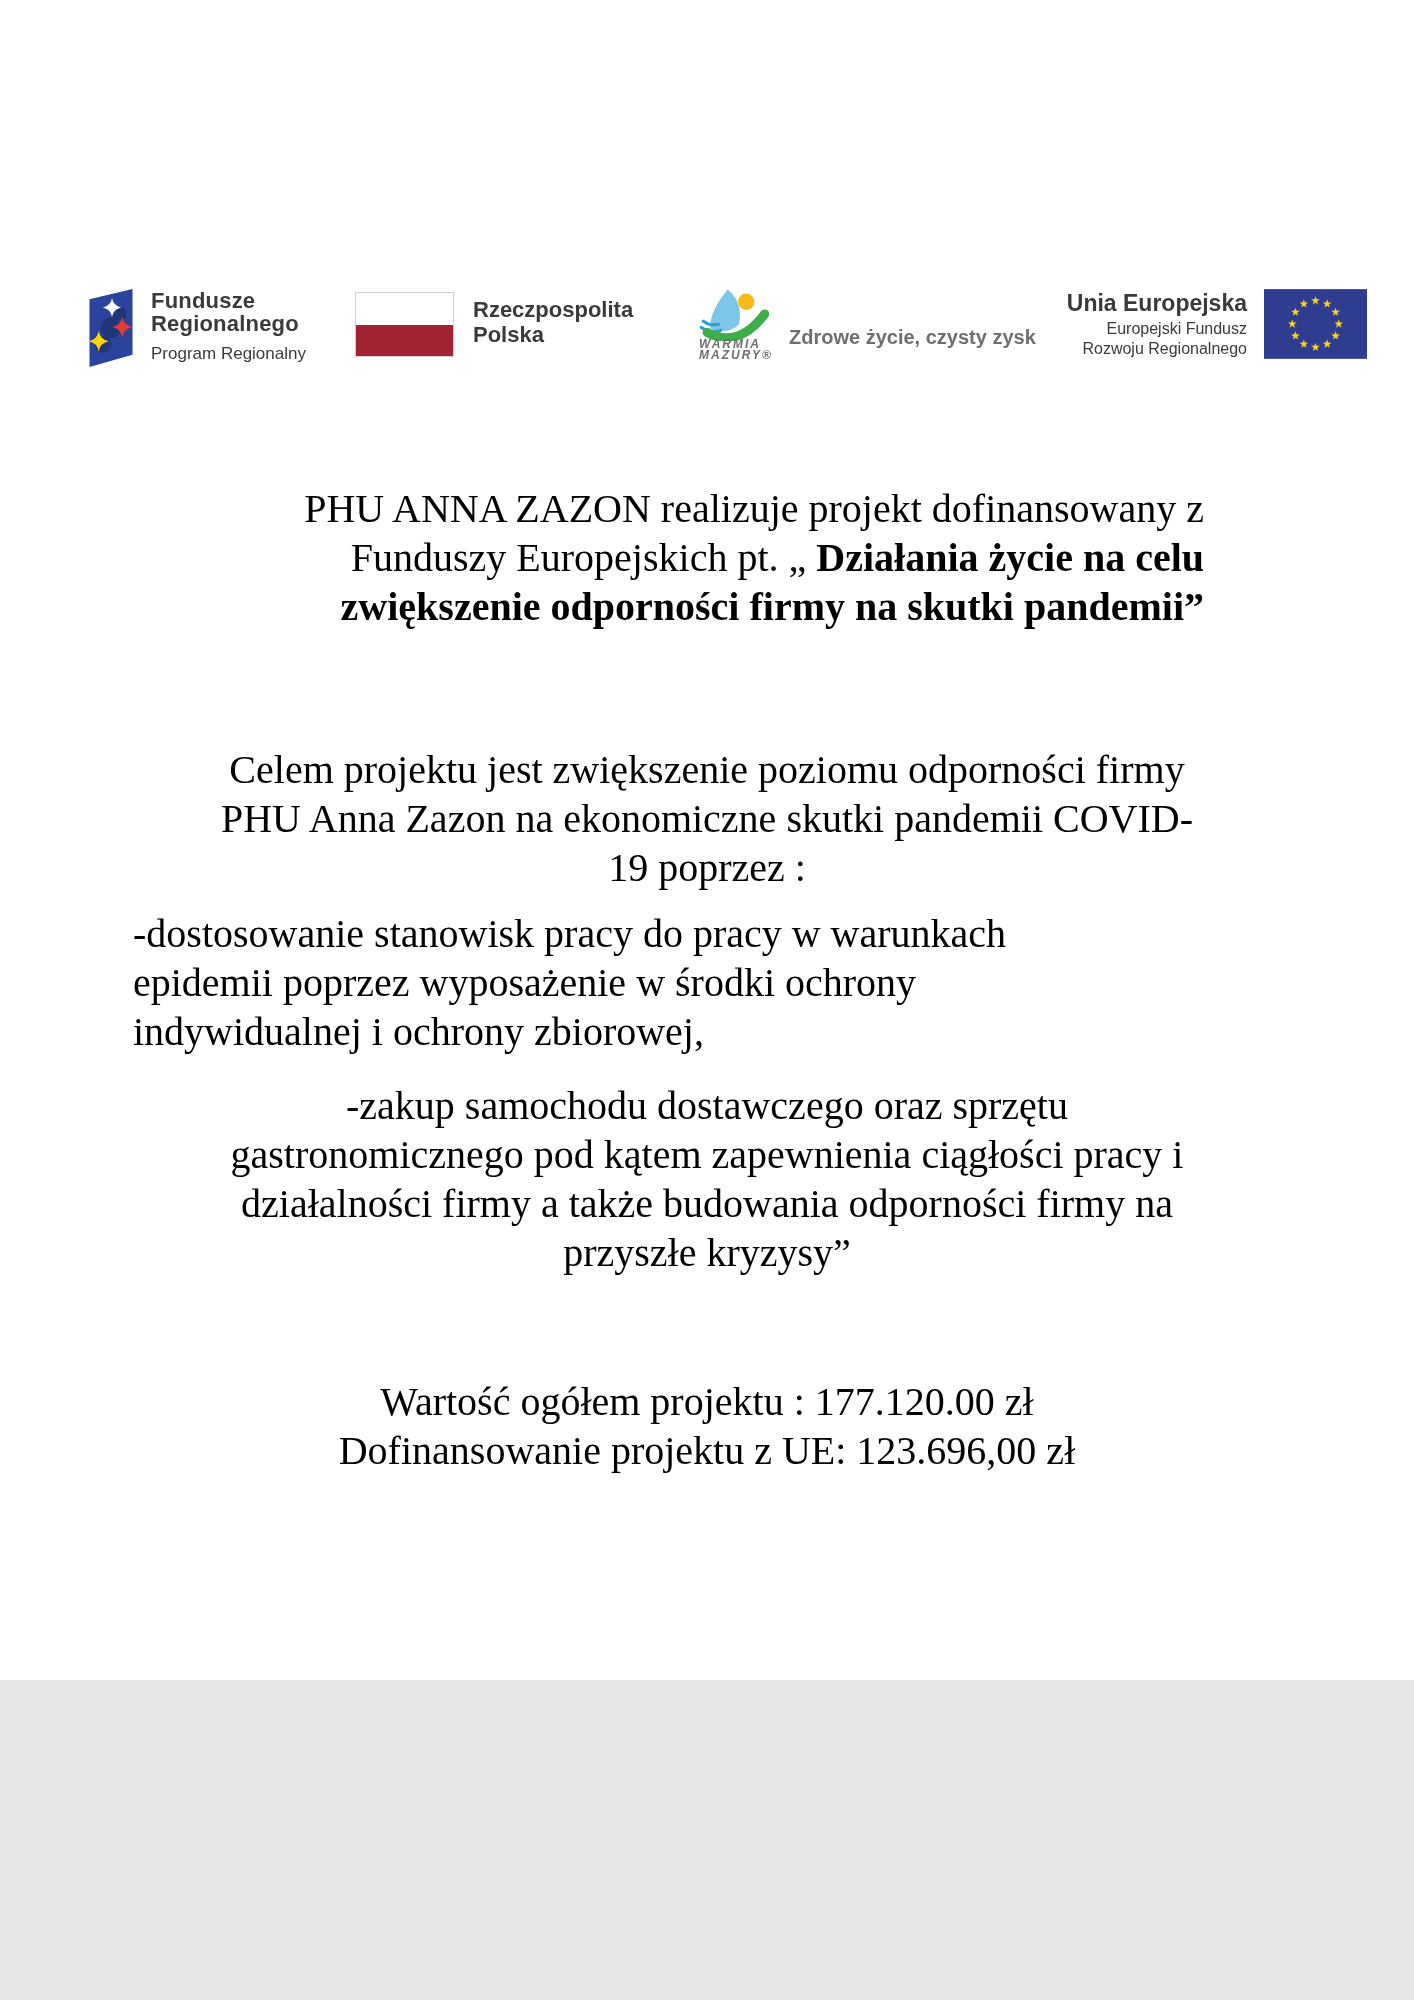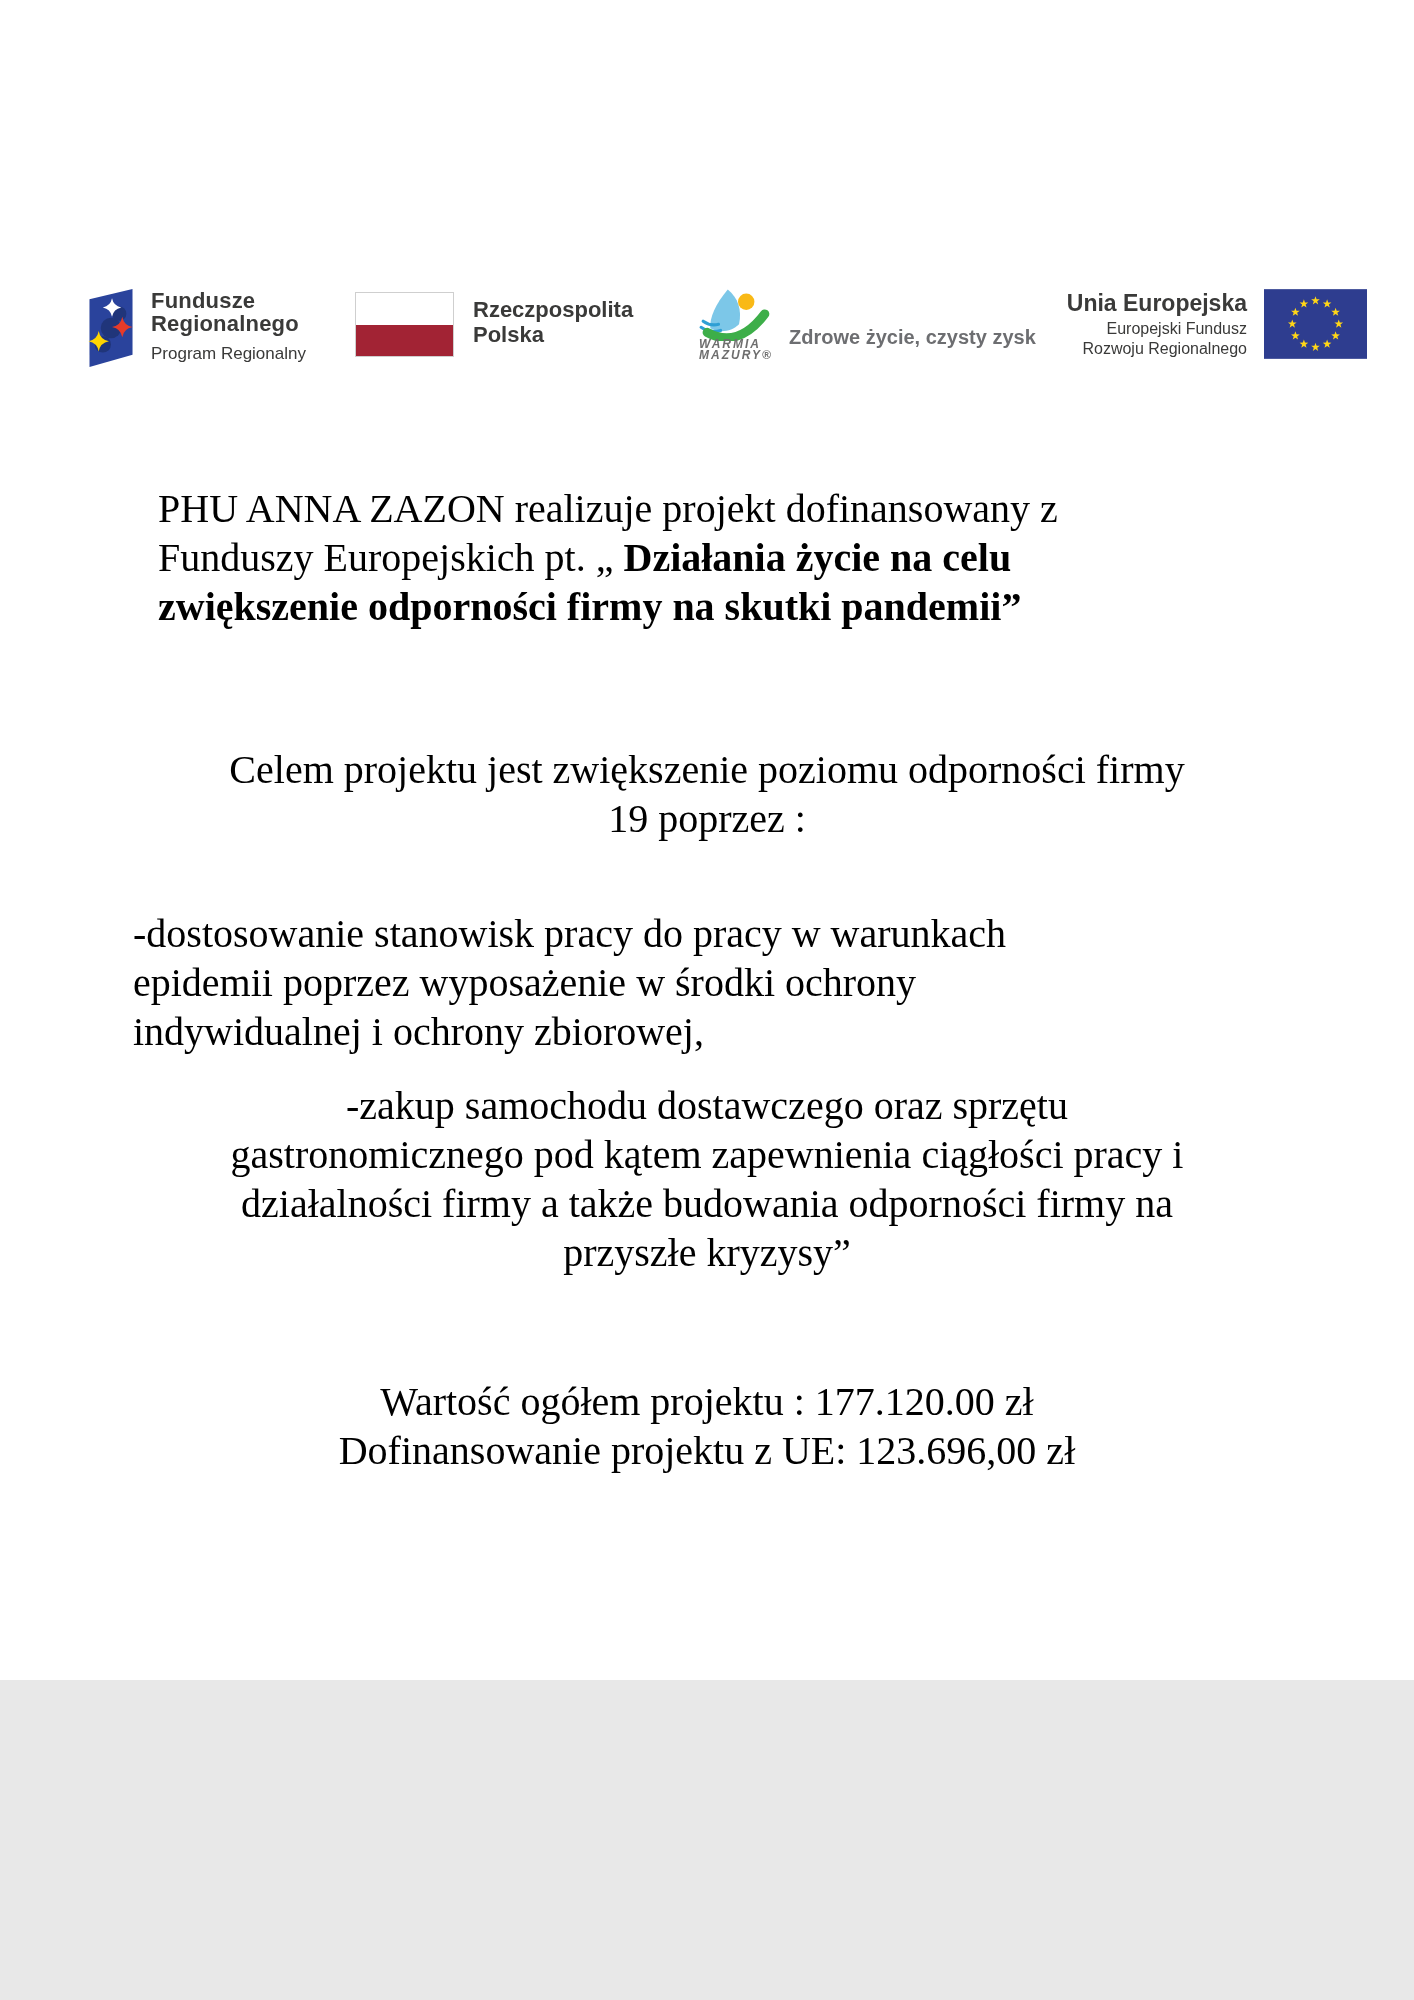--- a/index.html
+++ b/index.html
@@ -35,21 +35,21 @@
                 font-size:20px; font-weight:bold; color:#6d6e71; }
 
   .eu-text { right:167px; top:291px; text-align:right; font-family:"Liberation Sans", sans-serif; color:#3a3a39; }
   .eu-title { font-size:23px; font-weight:bold; line-height:25px; }
   .eu-sub   { font-size:16px; line-height:20px; margin-top:3px; }
   .eu-flag  { left:1264px; top:289px; width:103px; height:70px; }
 
   
   .textblock { position:absolute; font-size:40px; line-height:49px; }
   .textblock .line { white-space:nowrap; }
-  .intro   { left:158px; top:484px;  width:1060px; text-align:left; }
+  .intro   { left:144px; top:484px;  width:1060px; text-align:right; }
   .goal    { left:133px; top:745px;  width:1148px; text-align:center; }
   .bullet1 { left:133px; top:909px;  width:1148px; }
   .bullet2 { left:133px; top:1081px; width:1148px; text-align:center; }
   .values  { left:133px; top:1377px; width:1148px; text-align:center; }
   .b { font-weight:bold; }
 </style>
 </head>
 <body>
 
 <div class="page">
@@ -128,20 +128,21 @@
   </div>
 
   <div class="textblock intro">
     <div class="line">PHU ANNA ZAZON realizuje projekt dofinansowany z</div>
     <div class="line"><span>Funduszy Europejskich pt. „ </span><span class="b">Działania życie na celu</span></div>
     <div class="line b">zwiększenie odporności firmy na skutki pandemii”</div>
   </div>
 
   <div class="textblock goal">
     <div class="line">Celem projektu jest zwiększenie poziomu odporności firmy</div>
+    <div class="line">PHU Anna Zazon na ekonomiczne skutki pandemii COVID-</div>
     <div class="line">19 poprzez :</div>
   </div>
 
   <div class="textblock bullet1">
     <div class="line">-dostosowanie stanowisk pracy do pracy w warunkach</div>
     <div class="line">epidemii poprzez wyposażenie w środki ochrony</div>
     <div class="line">indywidualnej i ochrony zbiorowej,</div>
   </div>
 
   <div class="textblock bullet2">

